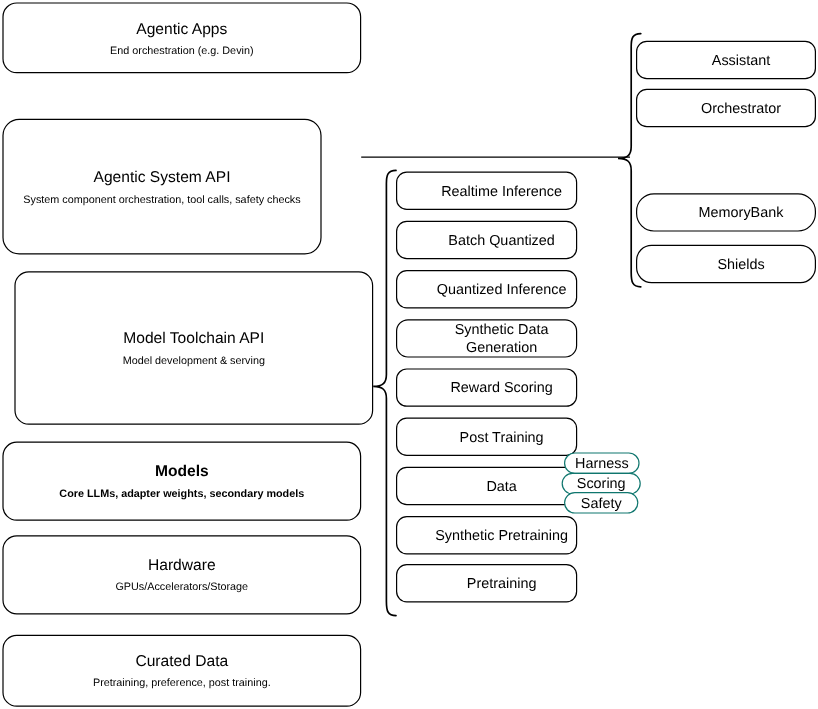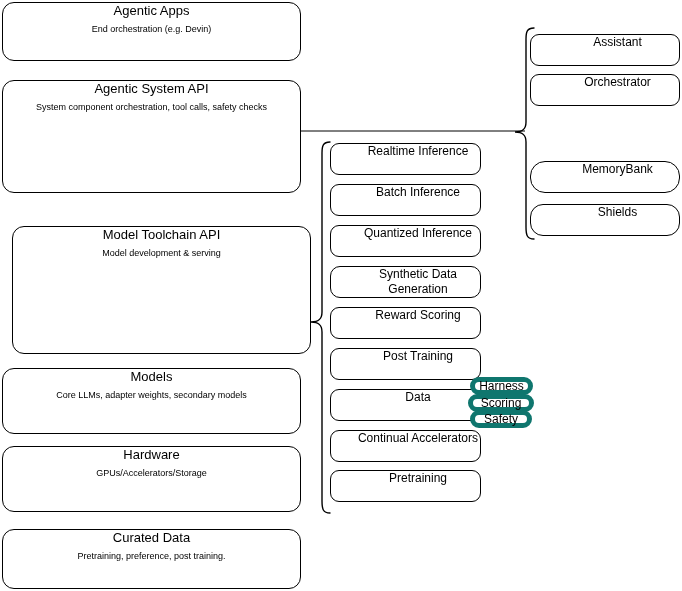--- a/index.html
+++ b/index.html
@@ -20,20 +20,21 @@
     background: #ffffff;
   }
   .node {
     position: absolute;
     box-sizing: border-box;
     background: #ffffff;
     border: 1px solid #000000;
     display: flex;
     flex-direction: column;
     align-items: center;
+    justify-content: center;
     text-align: center;
   }
   .layer-box {
     border-radius: 12px;
   }
   .layer-title {
     font-size: 13px;
     line-height: 16px;
     color: #000000;
   }
@@ -46,21 +47,21 @@
   .chip {
     border-radius: 9px;
     font-size: 12px;
     line-height: 15px;
     padding-left: 25px;
   }
   .pill {
     position: absolute;
     box-sizing: border-box;
     background: #ffffff;
-    border: 5px solid #0f766e;
+    border: 1px solid #0f766e;
     border-radius: 999px;
     display: flex;
     align-items: center;
     justify-content: center;
     font-size: 12px;
     line-height: 14px;
     z-index: 6;
     text-align: right;
   }
   .brace {
@@ -76,31 +77,31 @@
 </head>
 <body>
 
 <div id="canvas">
 
   <div class="node layer-box" style="left:2px; top:2px; width:299px; height:59px;">
     <div class="layer-title">Agentic Apps</div>
     <div class="layer-sub">End orchestration (e.g. Devin)</div>
   </div>
 
-  <div class="node layer-box" style="left:2px; top:80px; width:299px; height:113px;">
+  <div class="node layer-box" style="left:2px; top:99px; width:266px; height:113px;border-radius:14px;">
     <div class="layer-title">Agentic System API</div>
     <div class="layer-sub">System component orchestration, tool calls, safety checks</div>
   </div>
 
   <div class="node layer-box" style="left:12px; top:226px; width:299px; height:128px;">
     <div class="layer-title">Model Toolchain API</div>
     <div class="layer-sub">Model development &amp; serving</div>
   </div>
 
-  <div class="node layer-box" style="left:2px; top:368px; width:299px; height:66px;">
+  <div class="node layer-box" style="left:2px; top:368px; width:299px; height:66px;font-weight:bold;">
     <div class="layer-title">Models</div>
     <div class="layer-sub">Core LLMs, adapter weights, secondary models</div>
   </div>
 
   <div class="node layer-box" style="left:2px; top:446px; width:299px; height:66px;">
     <div class="layer-title">Hardware</div>
     <div class="layer-sub">GPUs/Accelerators/Storage</div>
   </div>
 
   <div class="node layer-box" style="left:2px; top:529px; width:299px; height:60px;">
@@ -125,39 +126,39 @@
     <svg width="24" height="216" viewBox="0 0 24 216">
       <path d="M22 2 C 15 2, 14 6, 14 13 L 14 96 C 14 103, 11 106, 3 106
                C 11 106, 14 109, 14 116 L 14 201 C 14 209, 15 213, 22 213" fill="none" stroke="#000000" stroke-width="1.4" stroke-linecap="round"></path>
     </svg>
   </div>
 
   <div class="node chip" style="left:330px; top:143px; width:151px; height:32px;">
     <span>Realtime Inference</span>
   </div>
   <div class="node chip" style="left:330px; top:184px; width:151px; height:32px;">
-    <span>Batch Inference</span>
+    <span>Batch Quantized</span>
   </div>
   <div class="node chip" style="left:330px; top:225px; width:151px; height:32px;">
     <span>Quantized Inference</span>
   </div>
   <div class="node chip" style="left:330px; top:266px; width:151px; height:32px;border-radius:10px;">
     <span>Synthetic Data Generation</span>
   </div>
   <div class="node chip" style="left:330px; top:307px; width:151px; height:32px;">
     <span>Reward Scoring</span>
   </div>
   <div class="node chip" style="left:330px; top:348px; width:151px; height:32px;">
     <span>Post Training</span>
   </div>
   <div class="node chip" style="left:330px; top:389px; width:151px; height:32px;">
     <span>Data</span>
   </div>
   <div class="node chip" style="left:330px; top:430px; width:151px; height:32px;">
-    <span>Continual Accelerators</span>
+    <span>Synthetic Pretraining</span>
   </div>
   <div class="node chip" style="left:330px; top:470px; width:151px; height:32px;">
     <span>Pretraining</span>
   </div>
 
   <div class="pill" style="left:470px; top:377px; width:63px; height:18px;">
     <span>Harness</span>
   </div>
   <div class="pill" style="left:468px; top:394px; width:66px; height:18px;">
     <span>Scoring</span>

